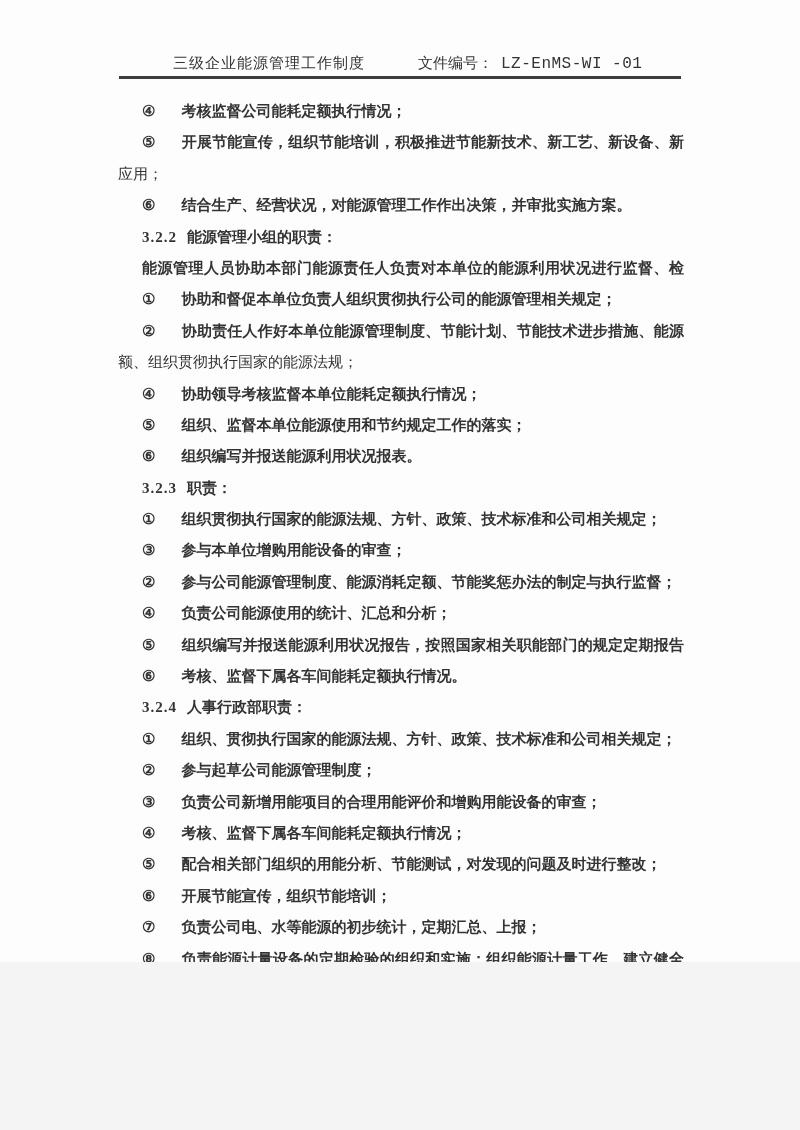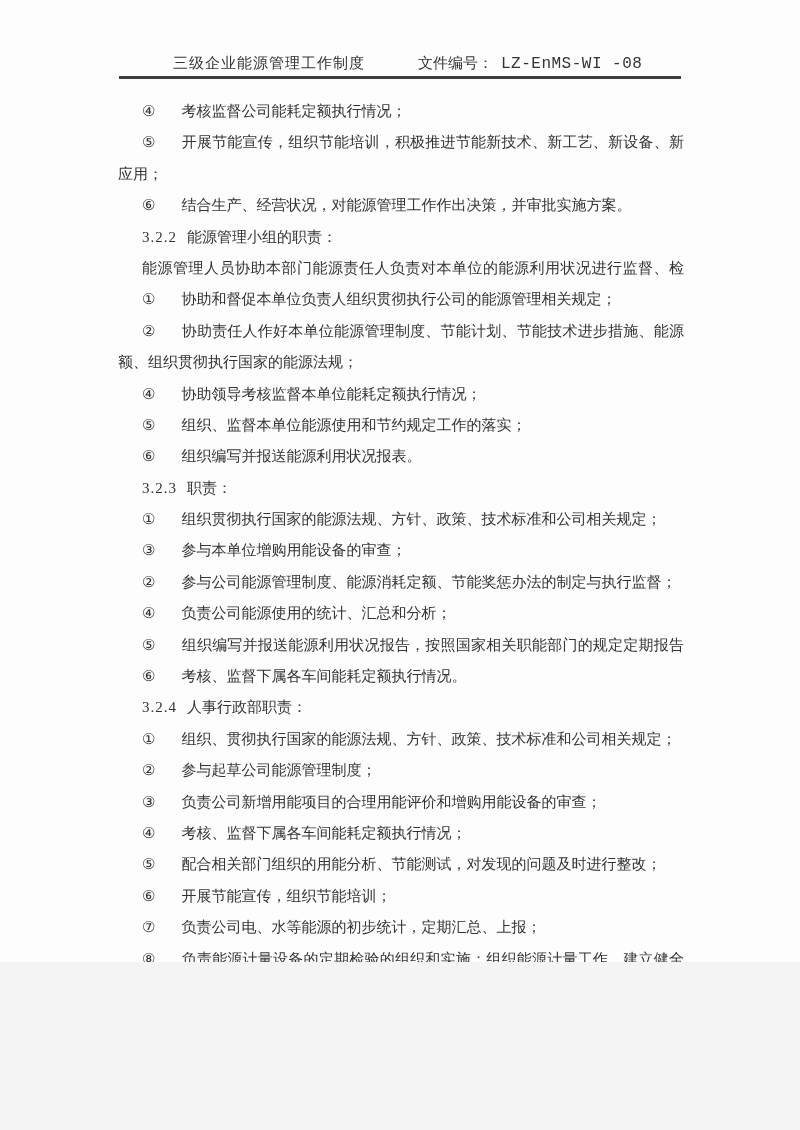--- a/index.html
+++ b/index.html
@@ -69,20 +69,21 @@
     padding: 0;
   }
   .line {
     display: block;
     height: 31.4px;
     overflow: hidden;
     text-align: justify;
   }
   .para .line:first-child {
     text-indent: 24px;
+    font-weight: bold;
   }
   .line.fill {
     text-align-last: justify;
   }
   .marker {
     display: inline;
   }
   .item .marker {
     margin-right: 26px;
   }
@@ -92,21 +93,21 @@
   }
 </style>
 </head>
 <body>
 
 <div class="page" style="--text: #333333; --rule: #3d3d3d; --page-bg: #fdfdfd;">
 
   <div class="doc-header">
     <div class="doc-title">三级企业能源管理工作制度</div>
     <div class="doc-number">
-      <span>文件编号：</span><span class="doc-code">LZ-EnMS-WI -08</span>
+      <span>文件编号：</span><span class="doc-code">LZ-EnMS-WI -01</span>
     </div>
   </div>
 
   <div class="header-rule"></div>
 
   <div class="doc-body" id="doc-body">
       <p class="para item">
         <span class="line"><span class="marker">④</span>考核监督公司能耗定额执行情况；</span>
       </p>
       <p class="para item">

